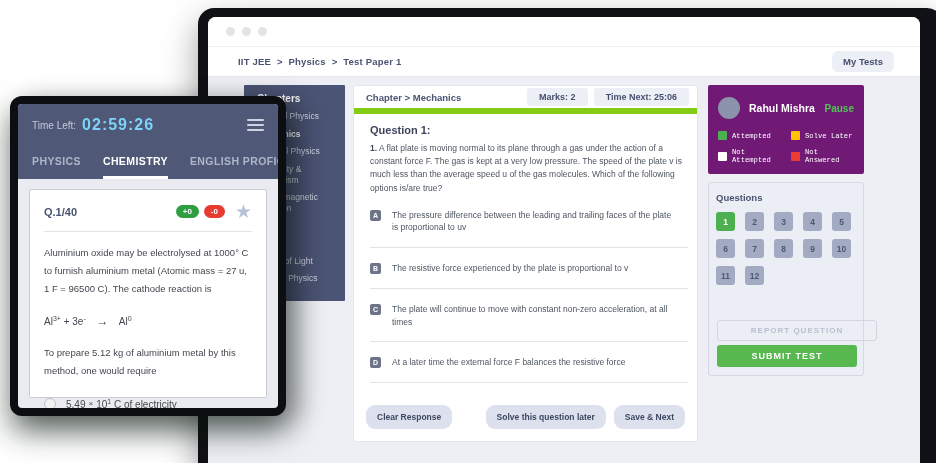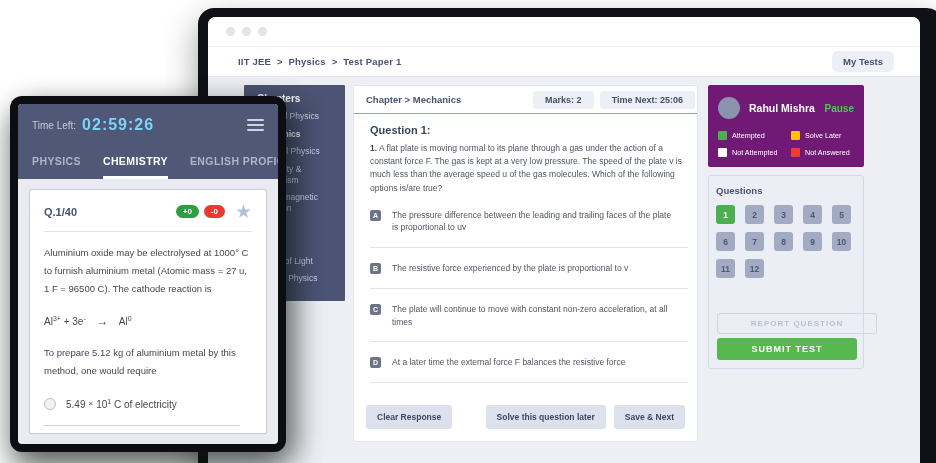--- a/index.html
+++ b/index.html
@@ -40,55 +40,55 @@
   .chapters-title { font-size:10px; font-weight:bold; color:#ffffff; margin-bottom:7px; }
   .chapter-item { font-size:8.5px; line-height:1.25; margin-bottom:7px; cursor:pointer; }
   .chapter-item.active { color:#ffffff; font-weight:bold; }
 
   
   .qcard {
     position:absolute; left:145px; top:8px; width:345px; height:357px;
     background:#ffffff; border:1px solid #e3e6ee; border-radius:2px;
   }
   .qcard-head {
-    height:28px; border-bottom:1px solid #84cc16; display:flex; align-items:center; padding:0 2px 0 12px;
+    height:28px; border-bottom:6px solid #84cc16; display:flex; align-items:center; padding:0 8px 0 12px;
   }
   .qcard-title { font-size:9.5px; color:#4a5372; font-weight:bold; flex:1; }
   .chip {
     background:#edeff6; color:#454f6d; font-size:9px; font-weight:bold;
     padding:4px 12px; border-radius:3px; margin-left:6px; white-space:nowrap;
   }
   .qbody { padding:10px 16px 0 16px; }
   .qnum-title { font-size:11px; font-weight:bold; color:#3d445c; margin-bottom:6px; }
   .qtext { font-size:8.5px; line-height:1.55; color:#4e5560; width:312px; }
   .qtext b { color:#3d445c; }
   .opt-row { display:flex; margin-top:14px; }
   .opt-badge {
     width:11px; height:11px; background:#6d7487; border-radius:2px; color:#fff;
     font-size:7px; font-weight:bold; display:flex; align-items:center; justify-content:center;
     margin-right:11px; flex:none; margin-top:1px; cursor:pointer;
   }
   .opt-text { font-size:8.5px; line-height:1.5; color:#4e5560; width:285px; cursor:pointer; }
   .opt-div { border-bottom:1px solid #e2e4ea; margin:13px 0 0 0; width:318px; }
   .qfoot { position:absolute; left:0; bottom:0; width:100%; padding:0 12px 12px 12px; display:flex; align-items:center; }
   .gbtn {
-    background:#dde1ee; color:#3e4763; border:none; border-radius:3px; cursor:pointer;
+    background:#dde1ee; color:#3e4763; border:none; border-radius:9px; cursor:pointer;
     font-size:8.5px; font-weight:bold; padding:7px 11px; font-family:inherit;
   }
   .gbtn.later { margin-left:auto; }
   .gbtn.save { margin-left:8px; }
 
   
   .rpanel { position:absolute; left:500px; top:8px; width:156px; }
   .user-card { background:#701a75; border-radius:2px; padding:12px 10px 10px 10px; }
   .user-row { display:flex; align-items:center; }
   .avatar { width:22px; height:22px; border-radius:50%; background:#8a93ab; flex:none; }
   .user-name { color:#ffffff; font-size:10.5px; font-weight:bold; margin-left:9px; flex:1; }
   .pause { color:#4ec455; font-size:10px; font-weight:bold; cursor:pointer; }
-  .legend { display:grid; grid-template-columns:1fr 1fr; gap:8px 10px; margin-top:12px; }
+  .legend { display:grid; grid-template-columns:1fr 1fr; gap:8px 10px; margin-top:12px;font-family:Liberation Mono, monospace; }
   .leg-item { display:flex; align-items:center; }
   .leg-sq { width:9px; height:9px; border-radius:1px; margin-right:5px; flex:none; }
   .leg-label { color:#ffffff; font-size:7.2px; }
   .qbox {
     margin-top:8px; background:#eceef5; border:1px solid #d5d9e5; border-radius:3px;
     padding:9px 8px 8px 7px; height:194px; position:relative;
   }
   .qbox-title { font-size:9.5px; color:#4a5372; font-weight:bold; }
   .qgrid { display:grid; grid-template-columns:repeat(5,19px); gap:8px 10px; margin-top:9px; }
   .qcell {
@@ -102,21 +102,21 @@
     color:#b9bfce; font-size:8px; font-weight:bold; letter-spacing:1px; font-family:inherit;
   }
   .submit-btn {
     position:absolute; left:8px; bottom:8px; width:140px; height:22px;
     background:#57b850; border:none; border-radius:3px; cursor:pointer;
     color:#ffffff; font-size:9px; font-weight:bold; letter-spacing:1px; font-family:inherit;
   }
 
   
   .mobile-frame {
-    position:absolute; left:10px; top:96px; width:276px; height:356px;
+    position:absolute; left:10px; top:96px; width:276px; height:320px;
     background:#0d0e12; border-radius:12px;
     box-shadow:0 16px 30px rgba(10,25,16,.55), 14px 6px 26px rgba(0,0,0,.30);
     z-index:3;
   }
   .mobile-inner { position:absolute; inset:8px; background:#e9ebf1; border-radius:4px; overflow:hidden; display:flex; flex-direction:column; }
   .m-header { background:#4f5876; height:42px; display:flex; align-items:center; padding:0 14px; flex:none; }
   .m-time-label { color:#c4cada; font-size:10px; margin-right:6px; }
   .m-time-value { color:#7dd3fc; font-size:16px; font-weight:bold; letter-spacing:1px; }
   .hamburger { margin-left:auto; cursor:pointer; }
   .hamburger div { width:17px; height:2px; background:#cfd4e2; margin:3px 0; border-radius:1px; }

